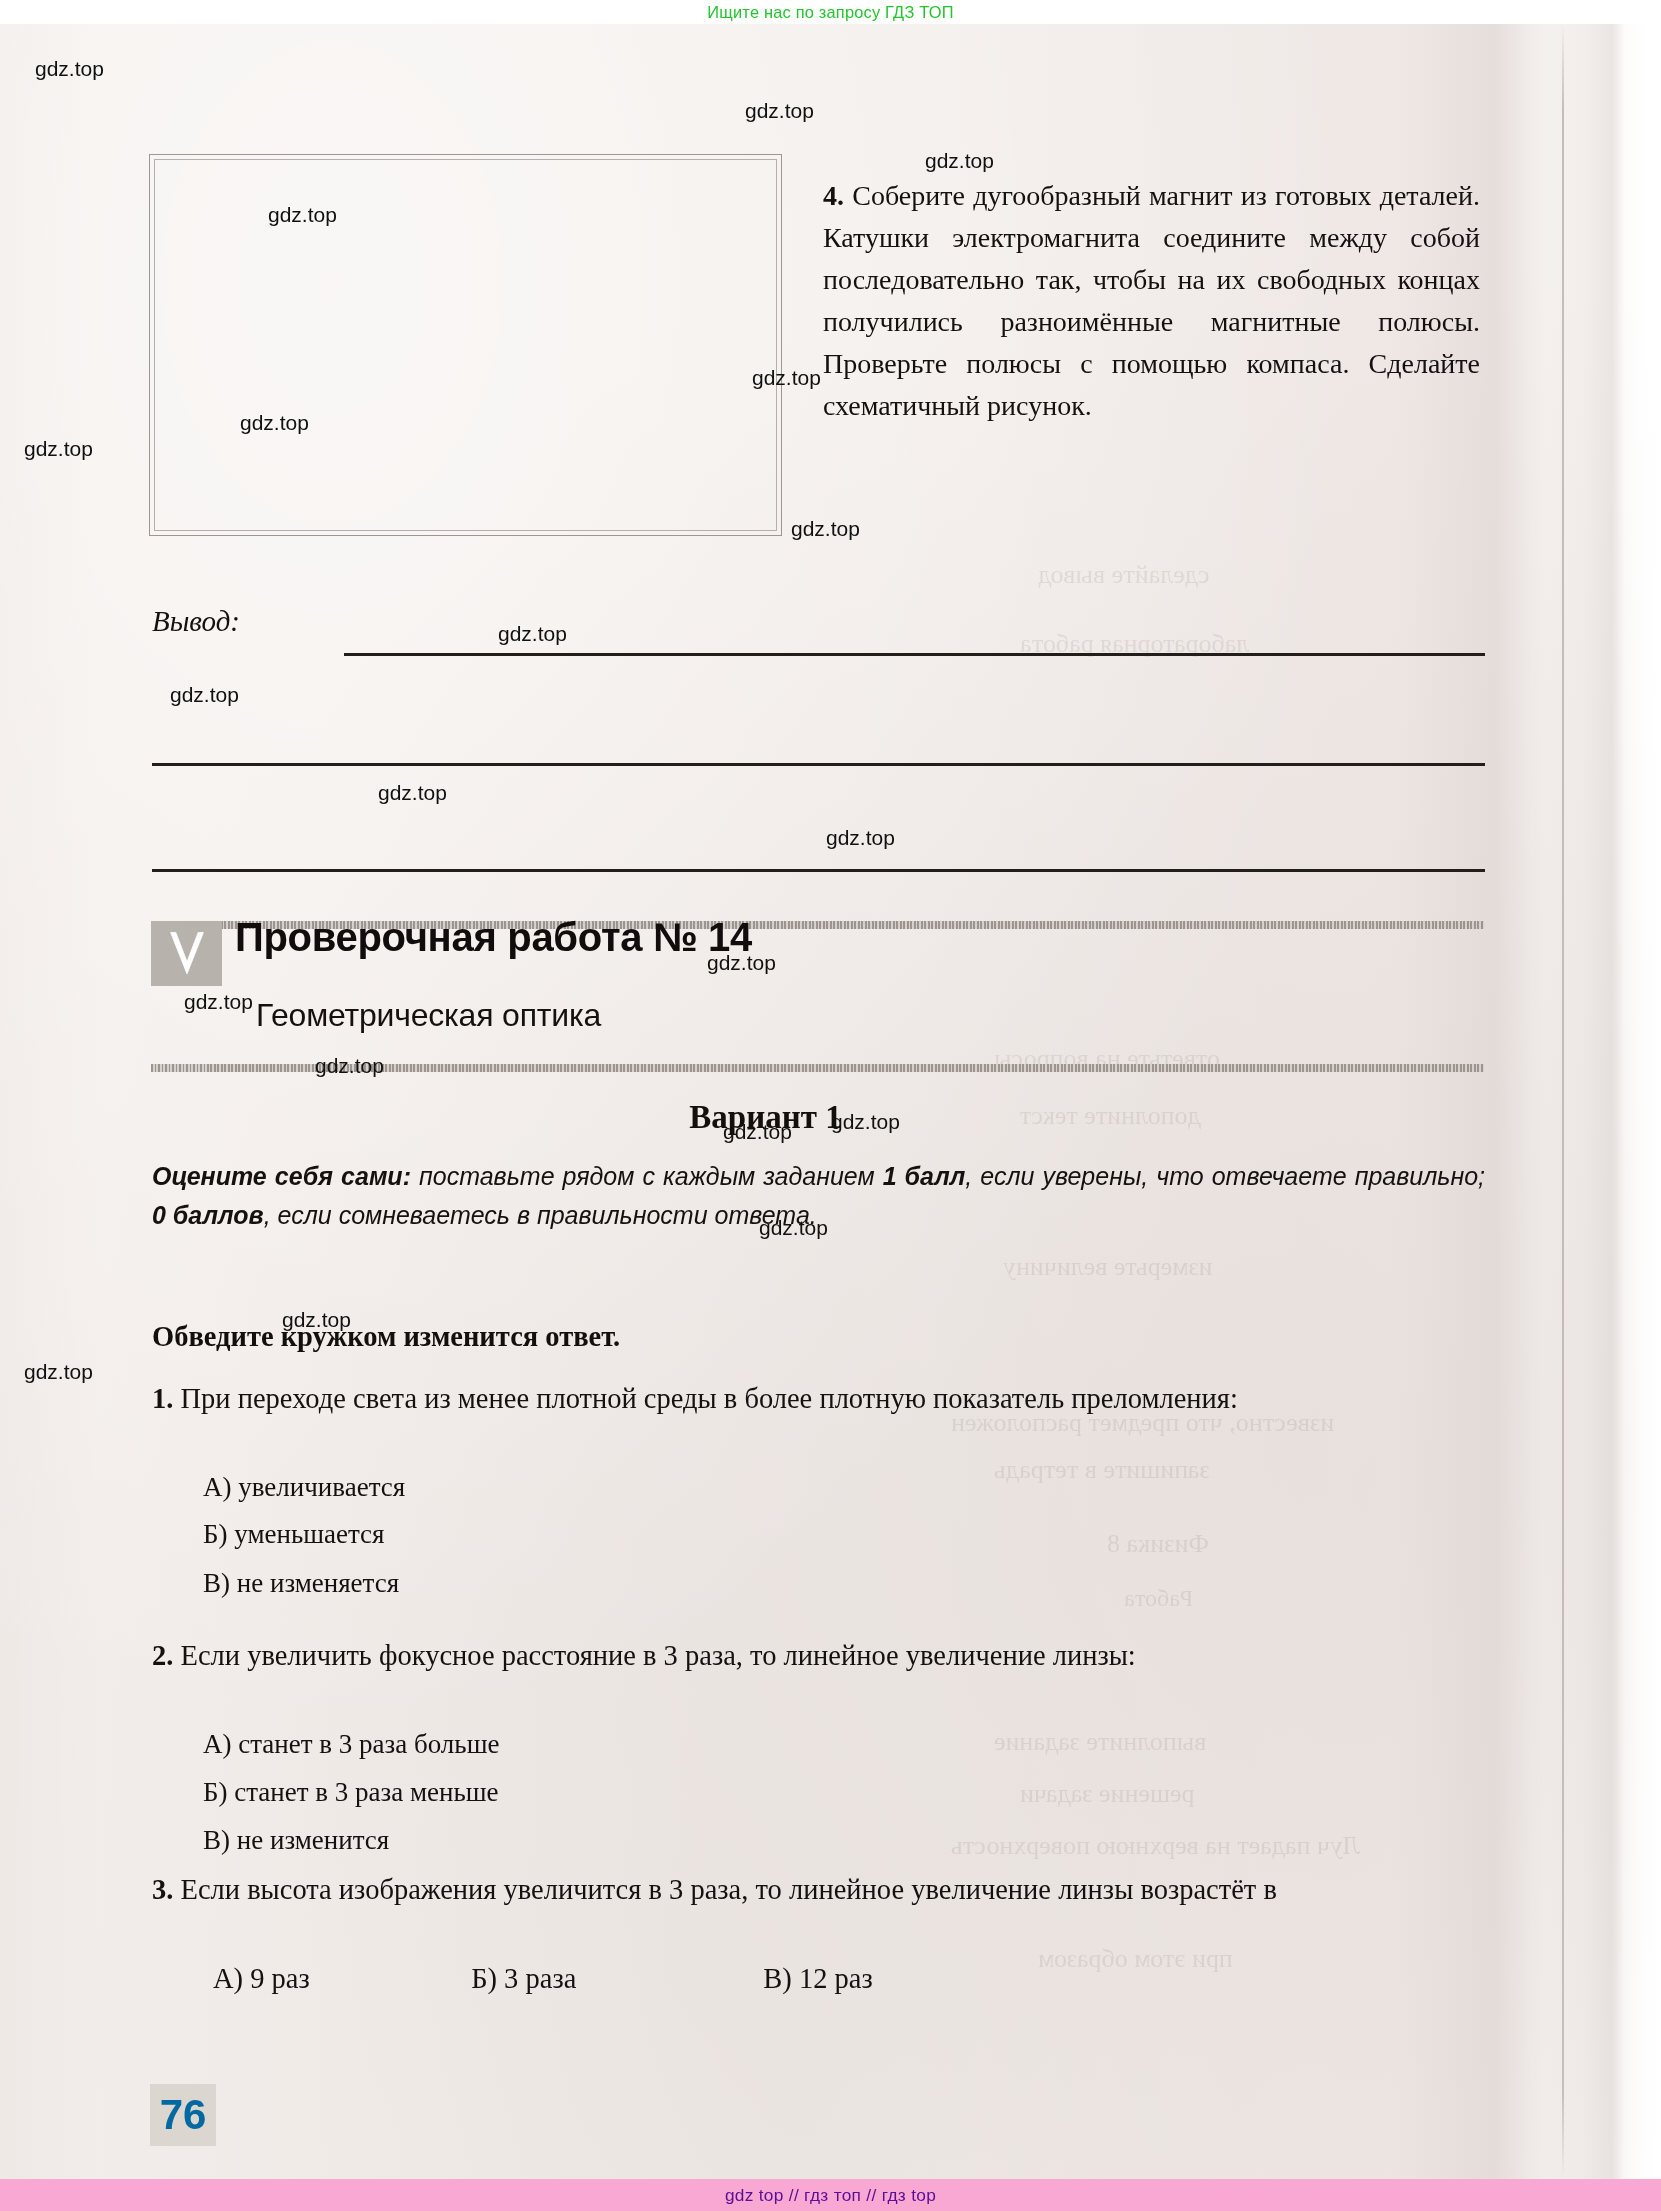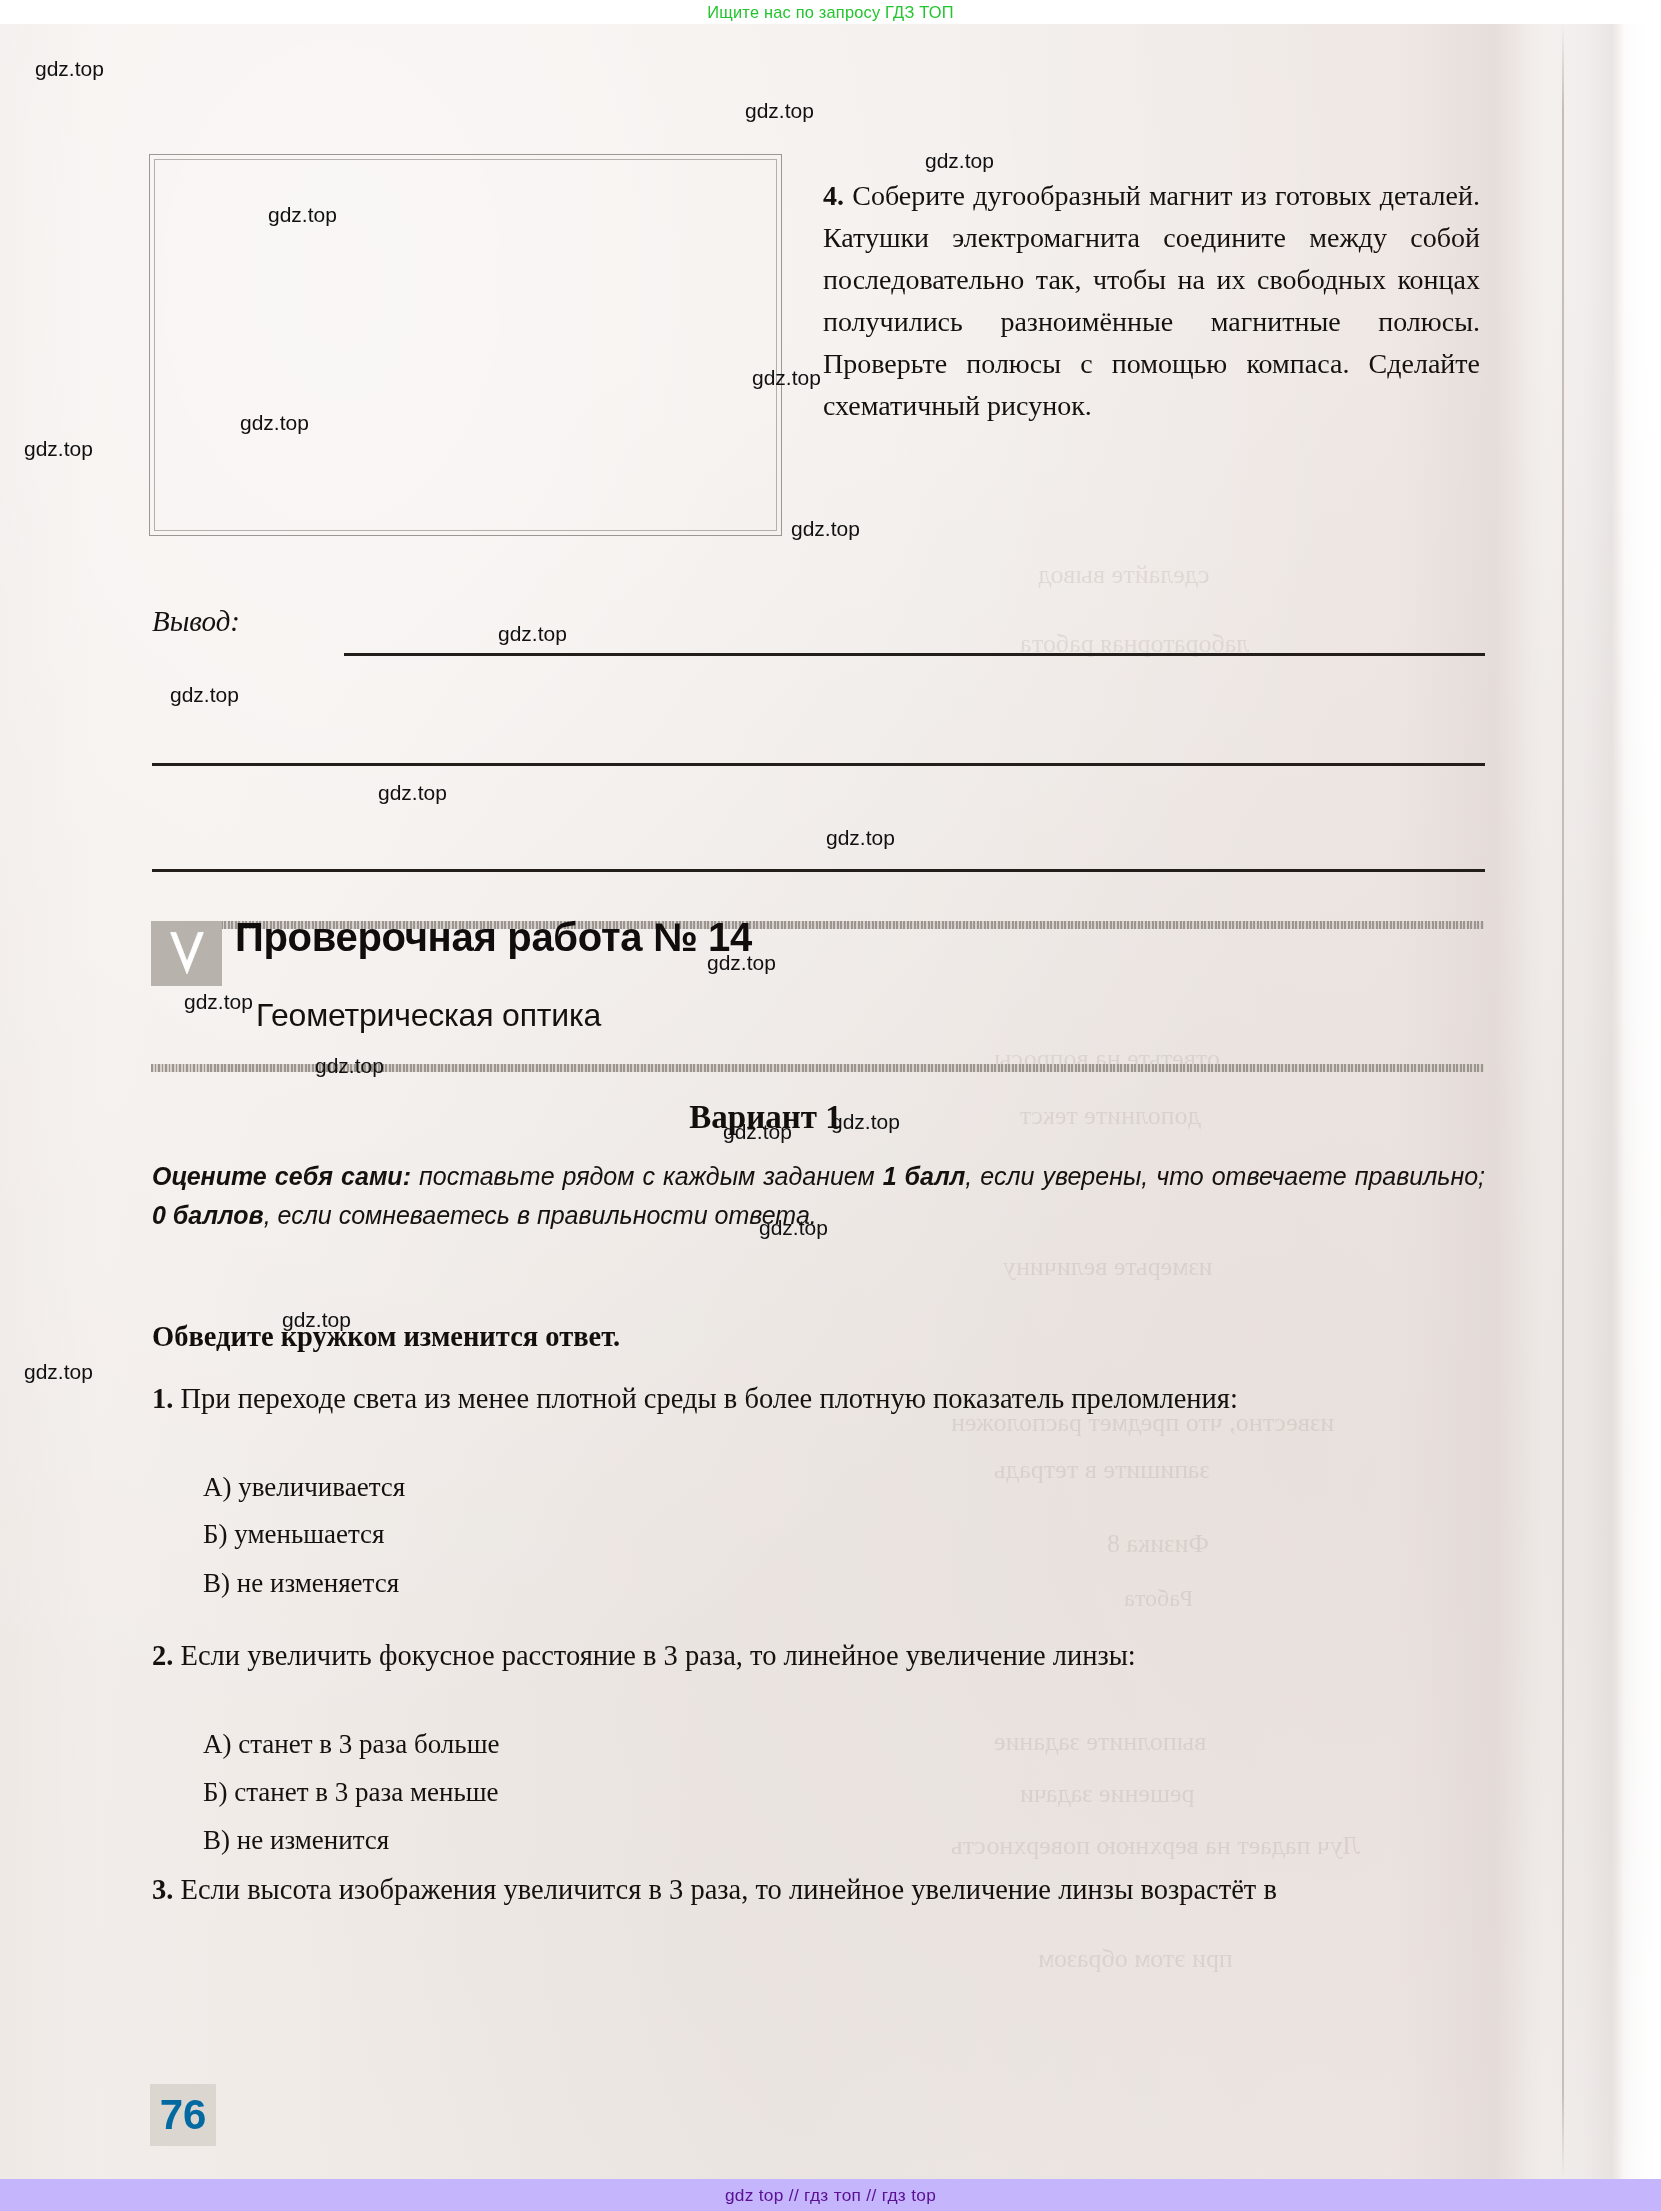--- a/index.html
+++ b/index.html
@@ -175,21 +175,21 @@
     display:flex;align-items:center;justify-content:center;
   }
   .pagenum-box span{
     font-family:"Liberation Sans",sans-serif;
     font-weight:700;font-size:42px;color:#0369a1;
   }
 
   
   .footer{
     position:absolute;left:0;top:2179px;width:1661px;height:32px;
-    background:#c4b5fd;display:flex;align-items:center;justify-content:center;z-index:40;
+    background:#f9a8d4;display:flex;align-items:center;justify-content:center;z-index:40;
   }
   .footer span{
     font-family:"Liberation Sans",sans-serif;
     font-size:17.3px;color:#5b0f91;letter-spacing:0.3px;
   }
 
   
   .wm{
     position:absolute;
     font-family:"Liberation Sans",sans-serif;
@@ -286,20 +286,34 @@
       <span>станет в 3 раза меньше</span>
     </div>
     <div class="opt" style="top:1801px;">
       <span>В)</span>
       <span>не изменится</span>
     </div>
 
     <div class="q" style="top:1844px;">
       <b>3.</b>
       <span>Если высота изображения увеличится в 3 раза, то линейное увеличение линзы возрастёт в</span>
+    </div>
+    <div class="opt-row" style="top:1939px;">
+      <span style="width:251px;">
+        <span>А)</span>
+        <span>9 раз</span>
+      </span>
+      <span style="width:285px;">
+        <span>Б)</span>
+        <span>3 раза</span>
+      </span>
+      <span>
+        <span>В)</span>
+        <span>12 раз</span>
+      </span>
     </div>
 
     <div class="pagenum-box">
       <span>76</span>
     </div>
 
   </div>
 
   <div id="wm-layer">
       <div class="wm" style="left: 35px; top: 33px;">gdz.top</div>

